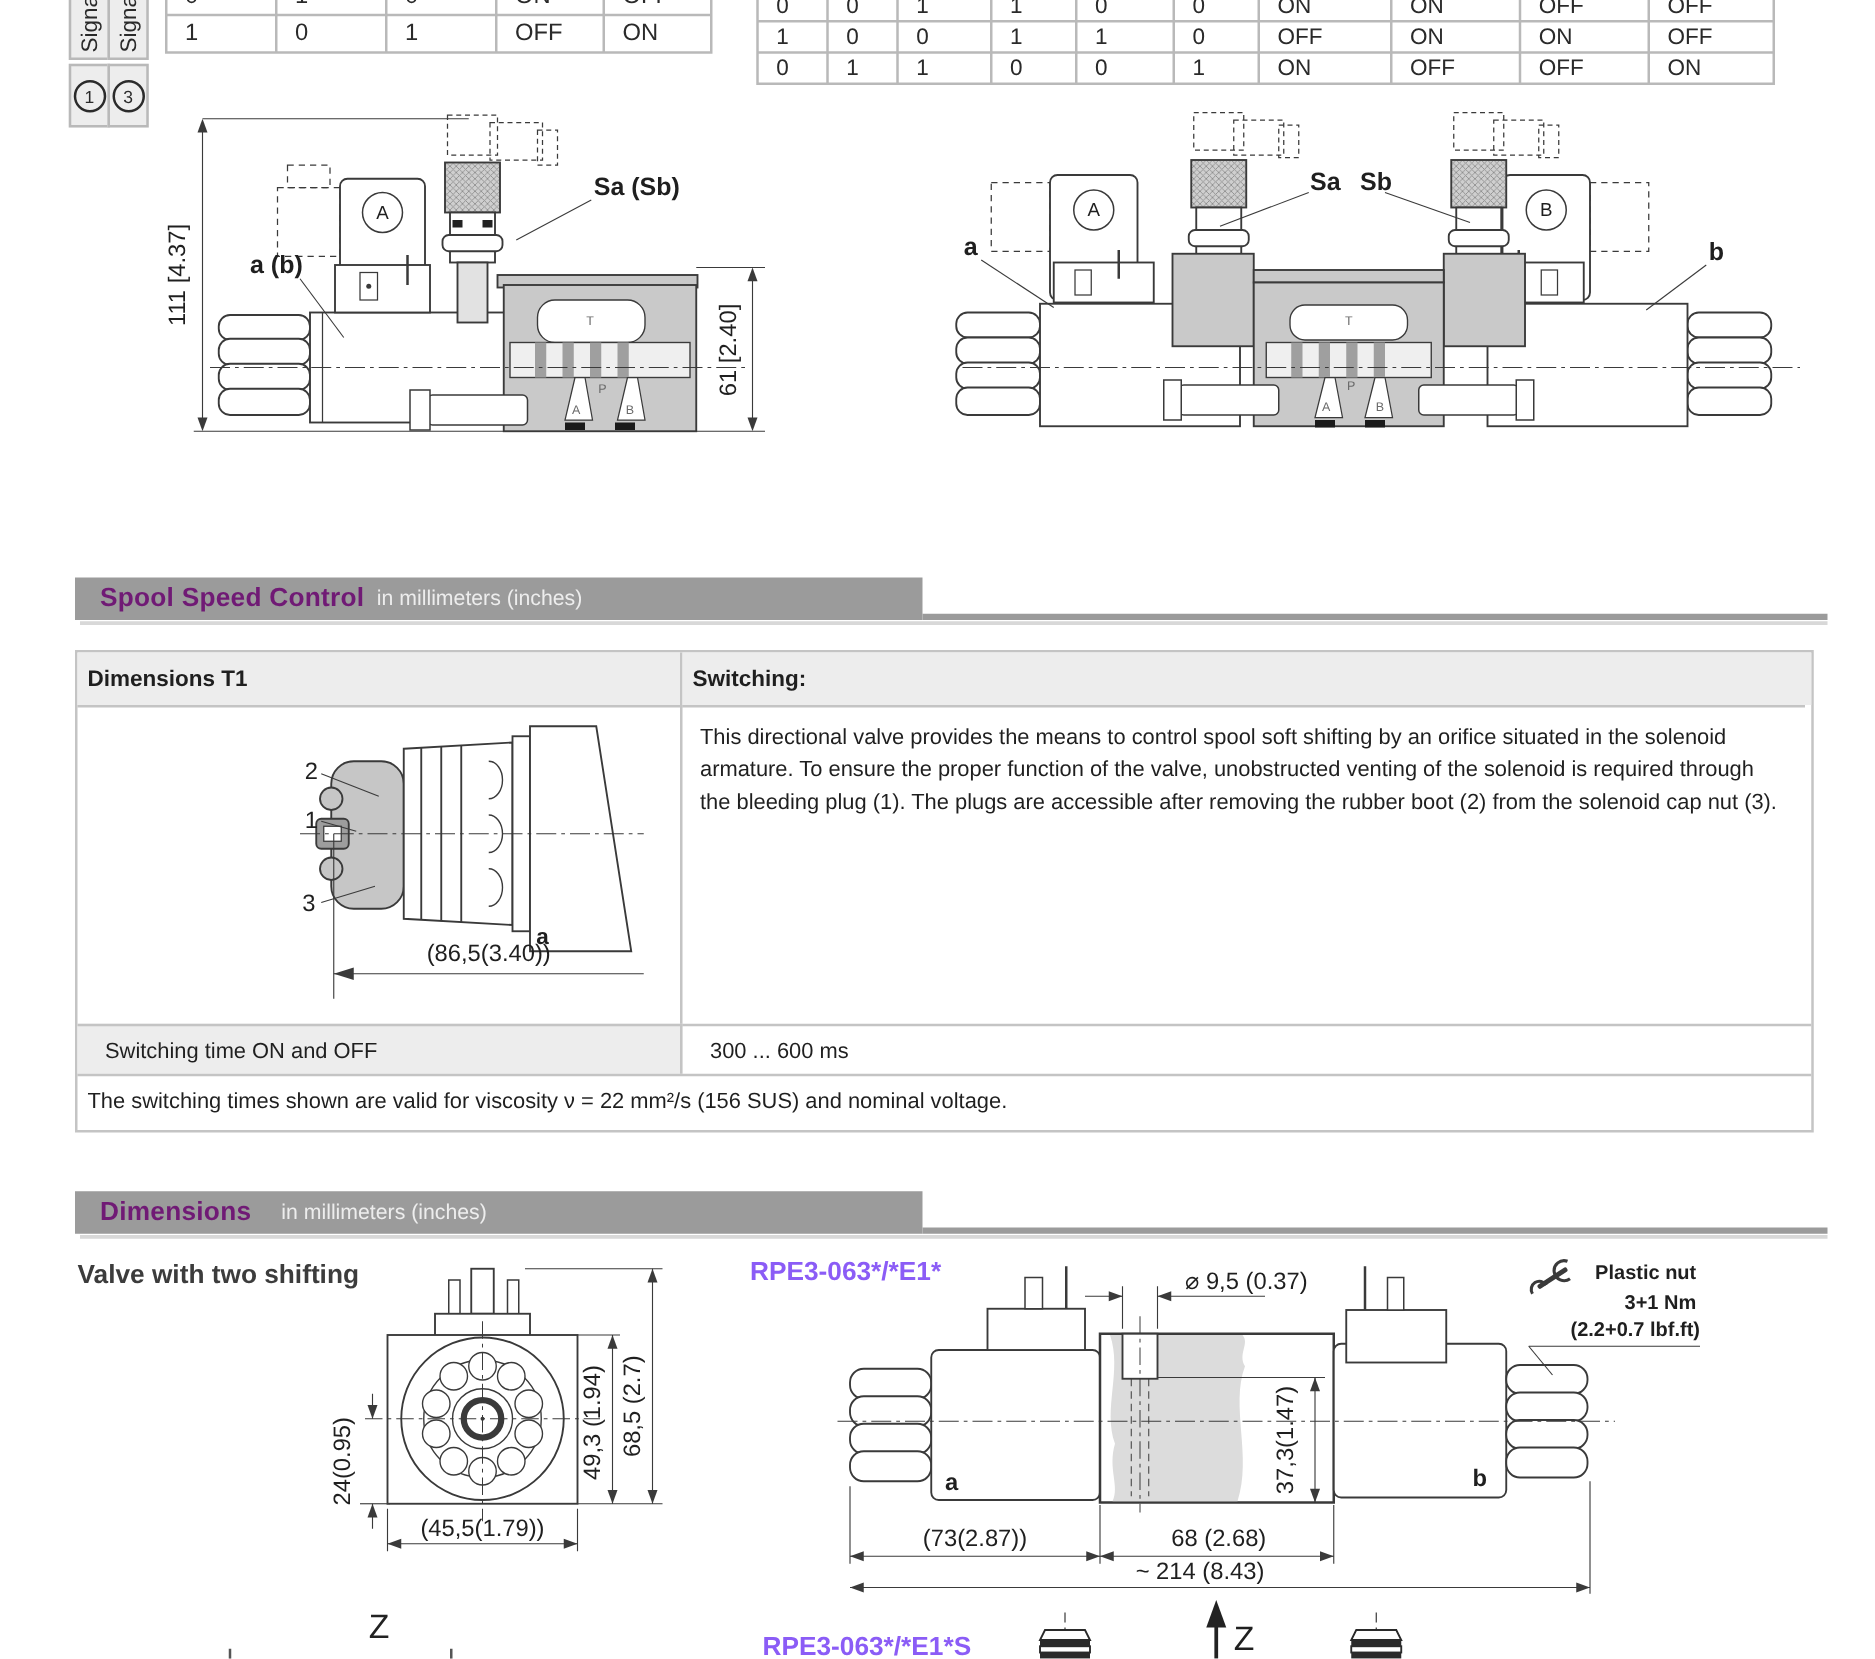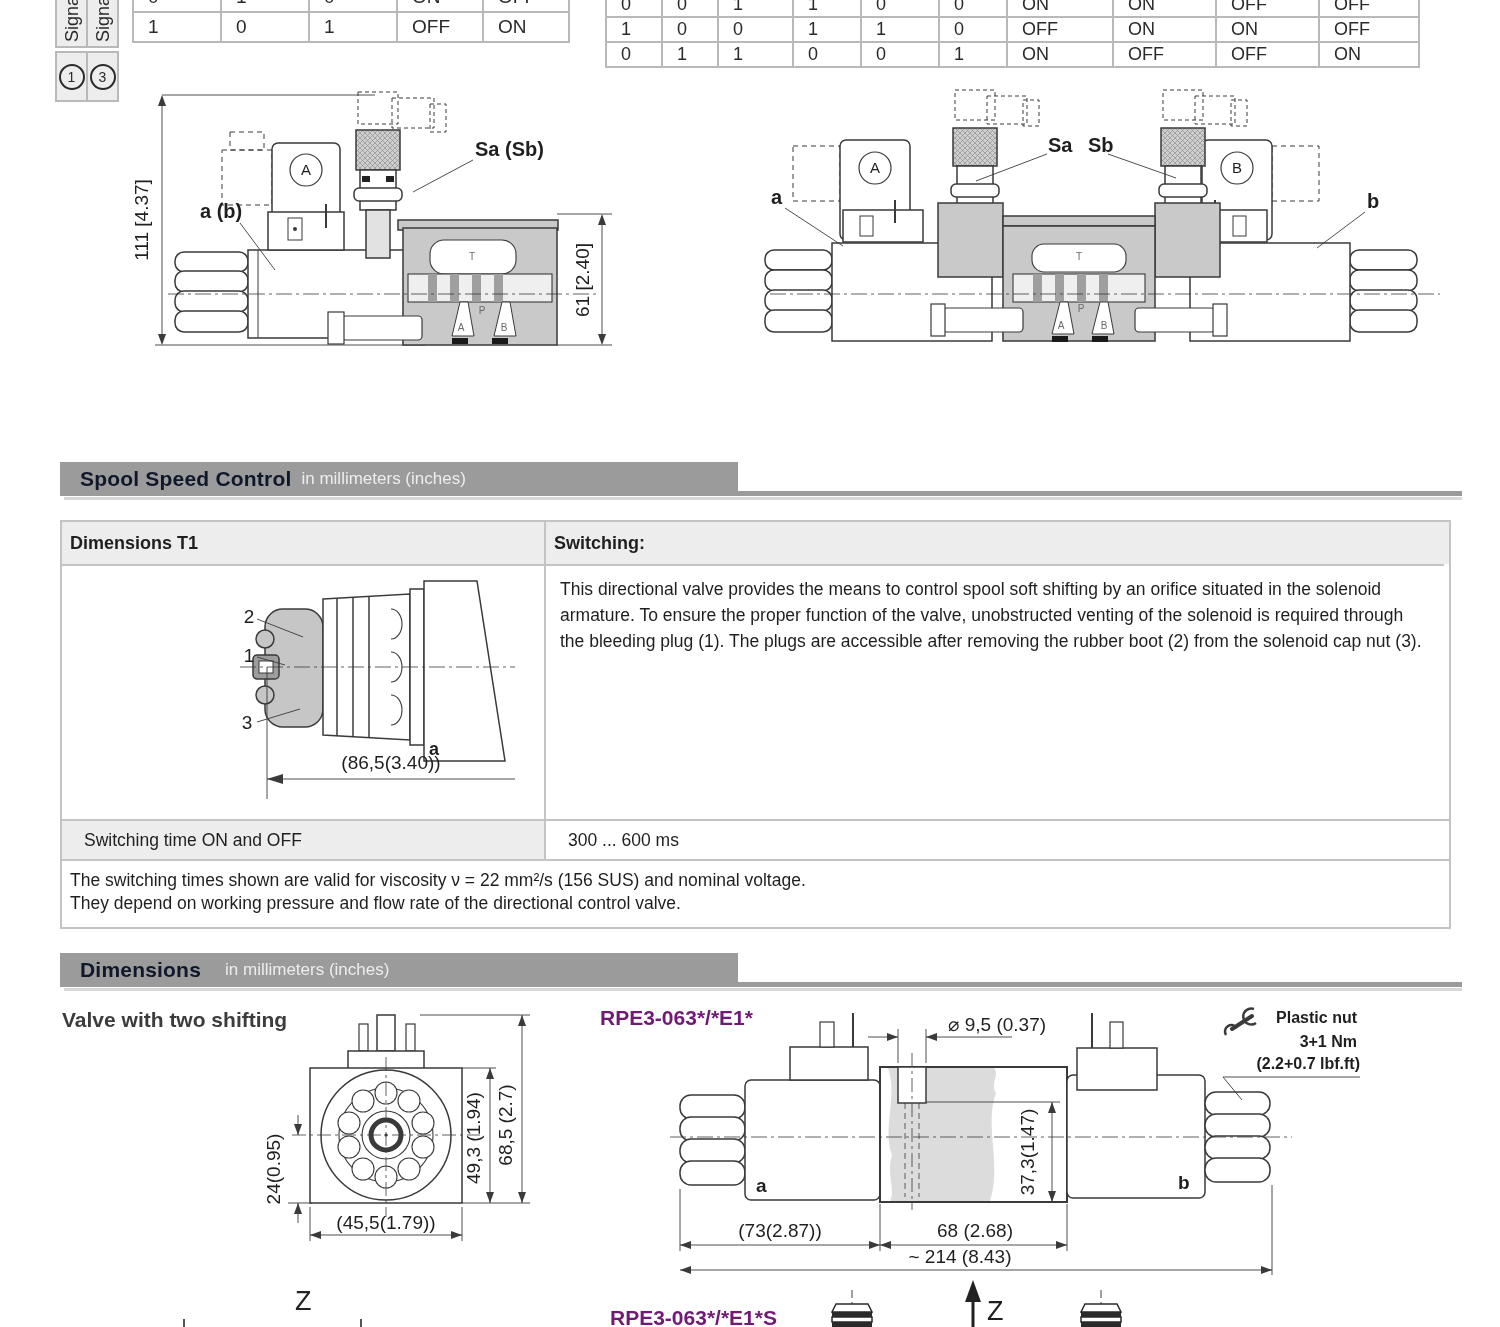--- a/index.html
+++ b/index.html
@@ -10,21 +10,21 @@
   .tbl .c{background:#fff;display:flex;align-items:center;padding-left:14px;font-size:19px;color:#2a2a2a;}
   .sigcell{position:absolute;background:#ededed;border:2px solid #b9b9b9;box-sizing:border-box;}
   .sigtext{position:absolute;left:50%;bottom:4px;transform:translateX(-50%) rotate(180deg);
            writing-mode:vertical-rl;font-size:18px;color:#2a2a2a;white-space:nowrap;}
   .numcell{display:flex;align-items:center;justify-content:center;}
   .circ-num{width:22px;height:22px;border:2px solid #2b2b2b;border-radius:50%;display:flex;
             align-items:center;justify-content:center;font-size:14px;color:#2a2a2a;}
   
   .bar{position:absolute;background:#9b9b9b;height:34px;display:flex;align-items:center;
        padding-left:20px;gap:10px;}
-  .bar .t{color:#0f172a;font-weight:bold;font-size:21px;letter-spacing:.2px;}
+  .bar .t{color:#701a75;font-weight:bold;font-size:21px;letter-spacing:.2px;}
   .bar .s{color:#ededed;font-size:17px;}
   .barstrip{position:absolute;background:#9b9b9b;height:5px;}
   .barshadow{position:absolute;background:#d8d8d8;height:3px;}
   
   .spooltbl{position:absolute;left:60px;top:520px;width:1387px;border:2px solid #c4c4c4;
             display:grid;grid-template-columns:484px 1fr;background:#fff;}
   .spooltbl .hdr{background:#ededed;font-weight:bold;font-size:18px;display:flex;align-items:center;
                  padding-left:8px;height:42px;box-sizing:border-box;}
   .spooltbl .bl{border-right:2px solid #c4c4c4;}
   .spooltbl .bt{border-top:2px solid #c4c4c4;}
@@ -35,21 +35,21 @@
   .notecell{grid-column:1/3;padding:8px 8px 12px 8px;font-size:17.5px;line-height:23px;}
   
   svg{position:absolute;overflow:visible;}
   svg text{font-family:"Liberation Sans",sans-serif;fill:#1f1f1f;}
   text.dim{font-size:19px;}
   text.lbl{font-size:20px;font-weight:600;}
   text.tiny{font-size:10px;fill:#6a6a6a;}
   text.circ{font-size:15px;font-weight:500;}
   text.note{font-size:16px;font-weight:600;}
   .dtitle{position:absolute;font-size:21px;font-weight:bold;color:#3c3c3c;white-space:nowrap;}
-  .dtitle.gray{color:#701a75;}
+  .dtitle.gray{color:#8b5cf6;}
   .zlabel{position:absolute;font-size:27px;font-weight:500;color:#222;}
   .tick{position:absolute;width:2px;height:9px;background:#555;}
 </style>
 </head>
 <body>
 
 <div class="page">
 
   <div class="sigcell" style="left:55px;top:-62px;width:33px;height:110px;">
     <span class="sigtext">Signal</span>
@@ -336,21 +336,20 @@
         <text class="dim" x="186" y="202" text-anchor="middle">(86,5(3.40))</text>
       </svg>
     </div>
     <div class="impcell bt">This directional valve provides the means to control spool soft shifting by an orifice situated in the solenoid armature. To ensure the proper function of the valve, unobstructed venting of the solenoid is required through the bleeding plug (1). The plugs are accessible after removing the rubber boot (2) from the solenoid cap nut (3).</div>
 
     <div class="swcell swl bl bt">Switching time ON and OFF</div>
     <div class="swcell bt">300 ... 600 ms</div>
 
     <div class="notecell bt">
       <div>The switching times shown are valid for viscosity ν = 22 mm²/s (156 SUS) and nominal voltage.</div>
-      <div>They depend on working pressure and flow rate of the directional control valve.</div>
     </div>
   </div>
 
   <div class="bar" style="left:60px;top:953px;width:658px;gap:24px;">
     <span class="t">Dimensions</span>
     <span class="s">in millimeters (inches)</span>
   </div>
   <div class="barstrip" style="left:738px;top:982px;width:724px;"></div>
   <div class="barshadow" style="left:64px;top:988px;width:1398px;"></div>
 

